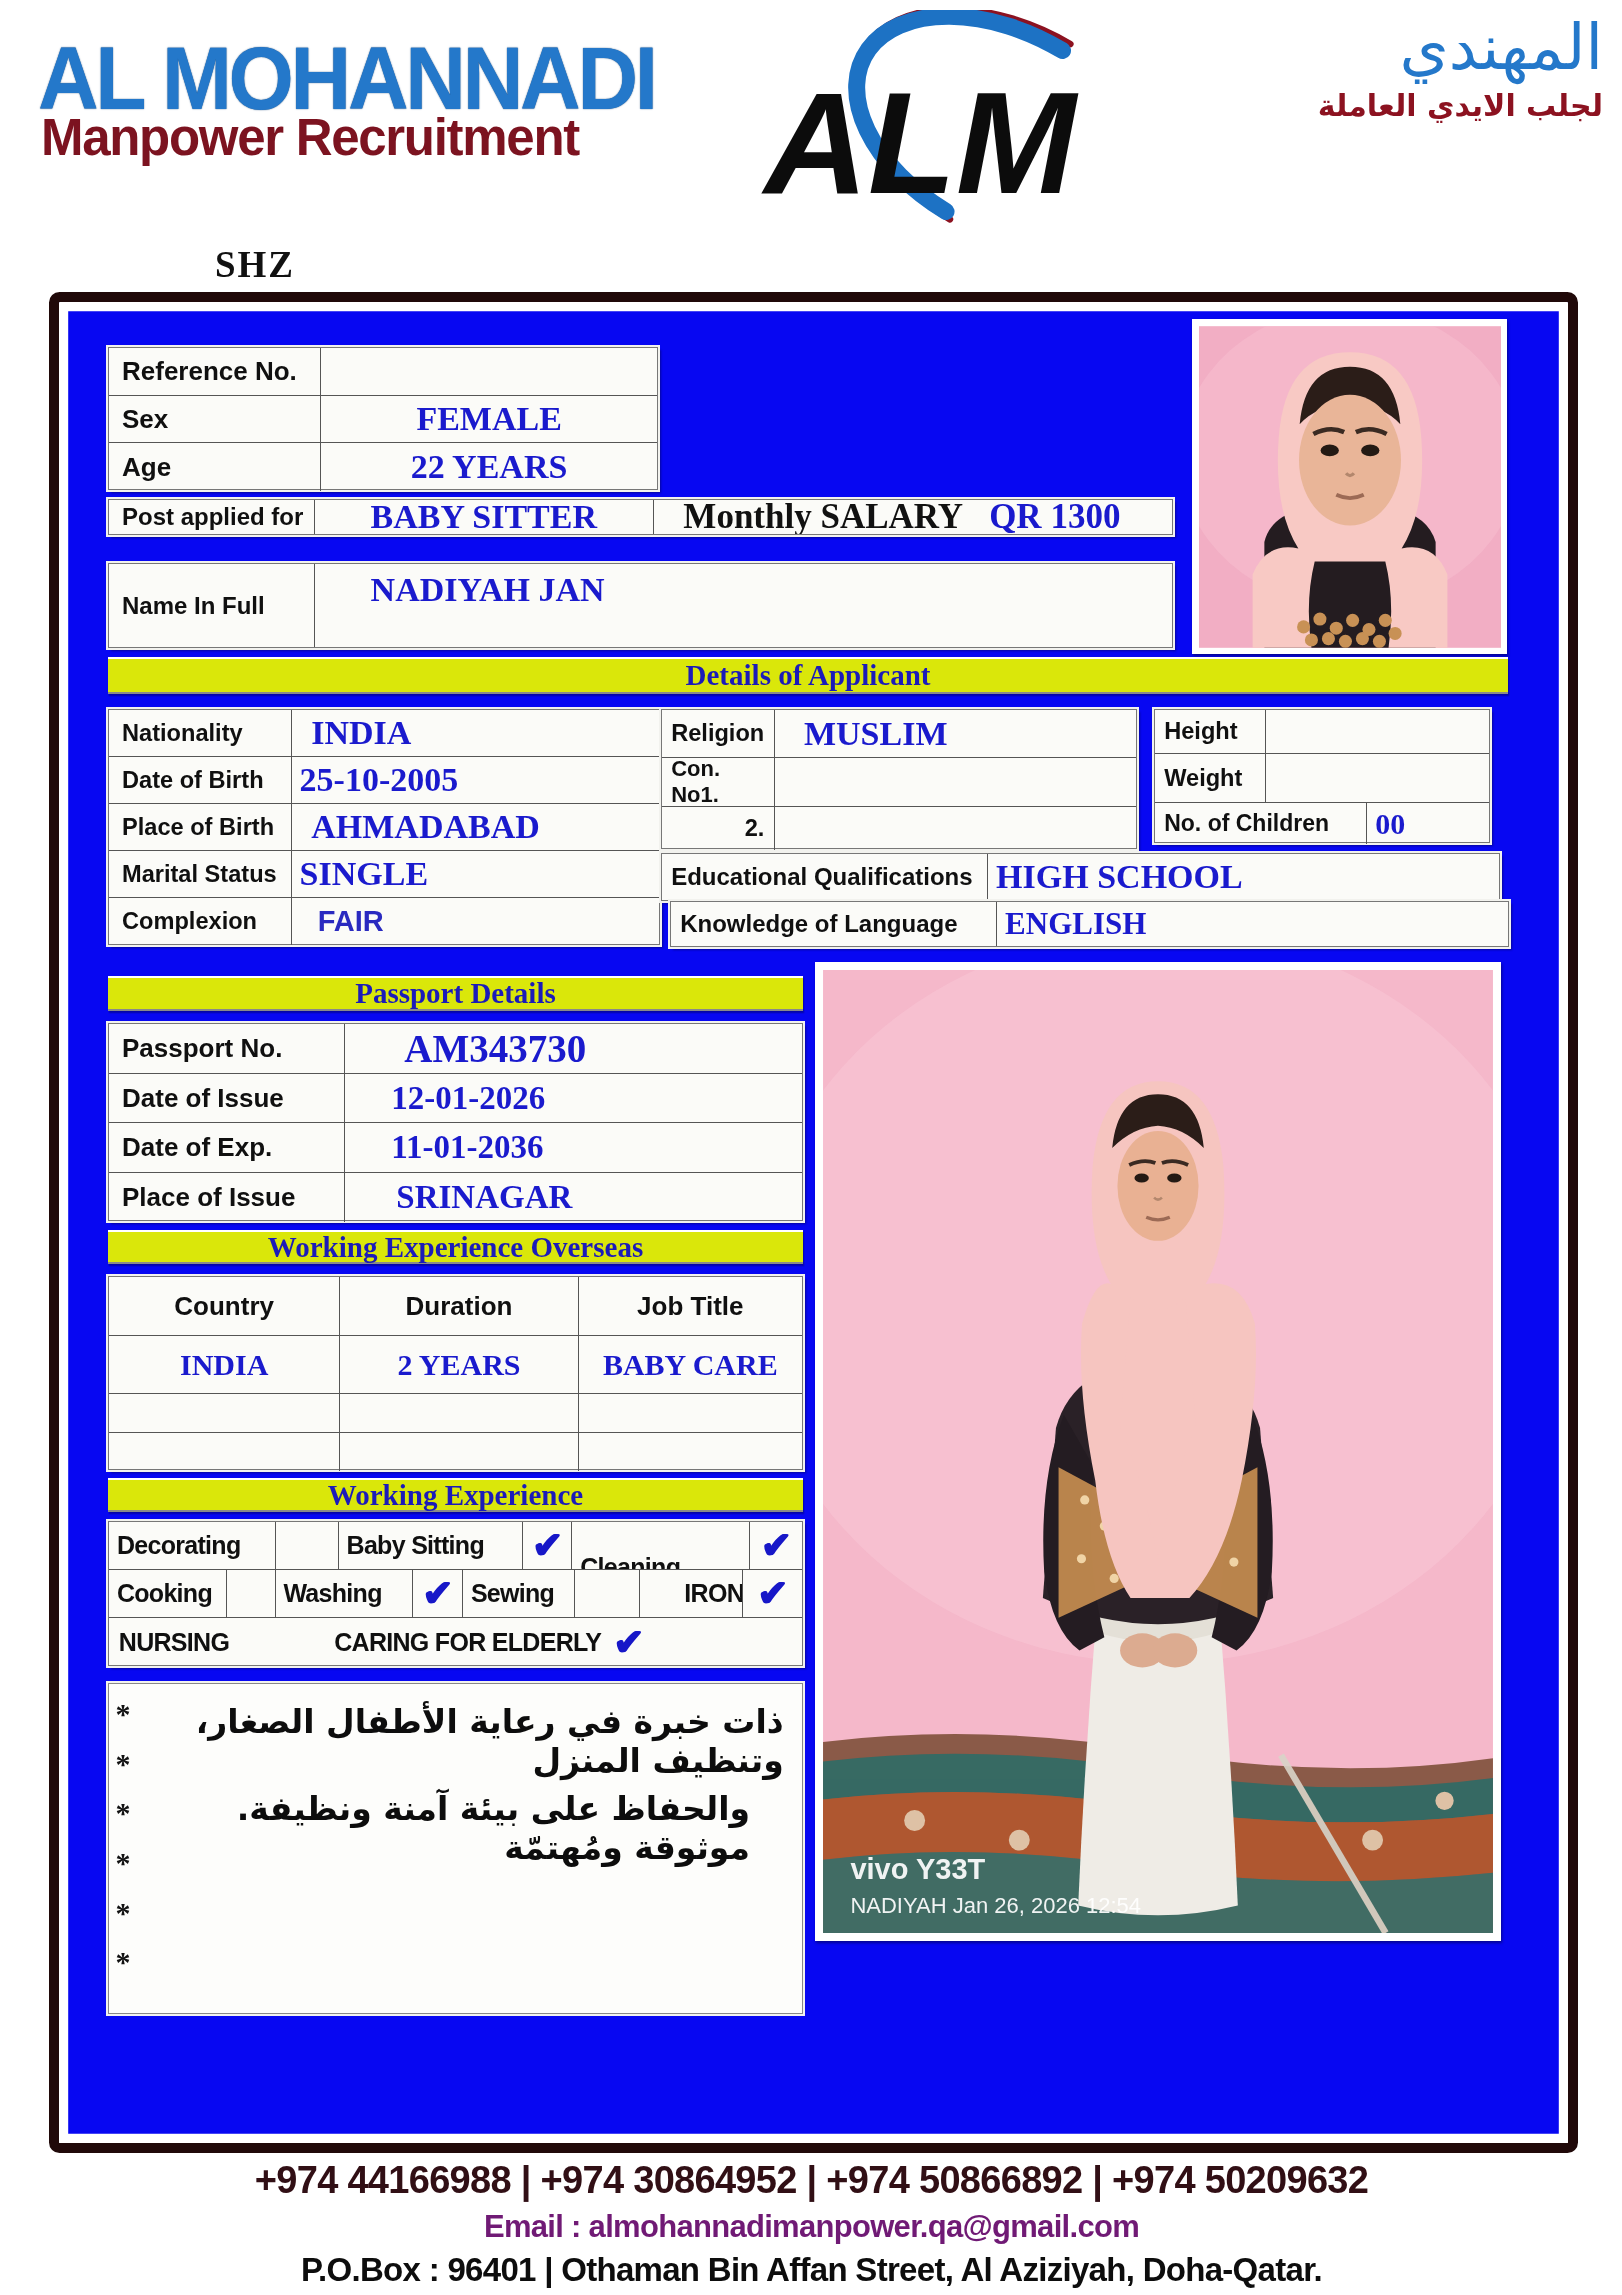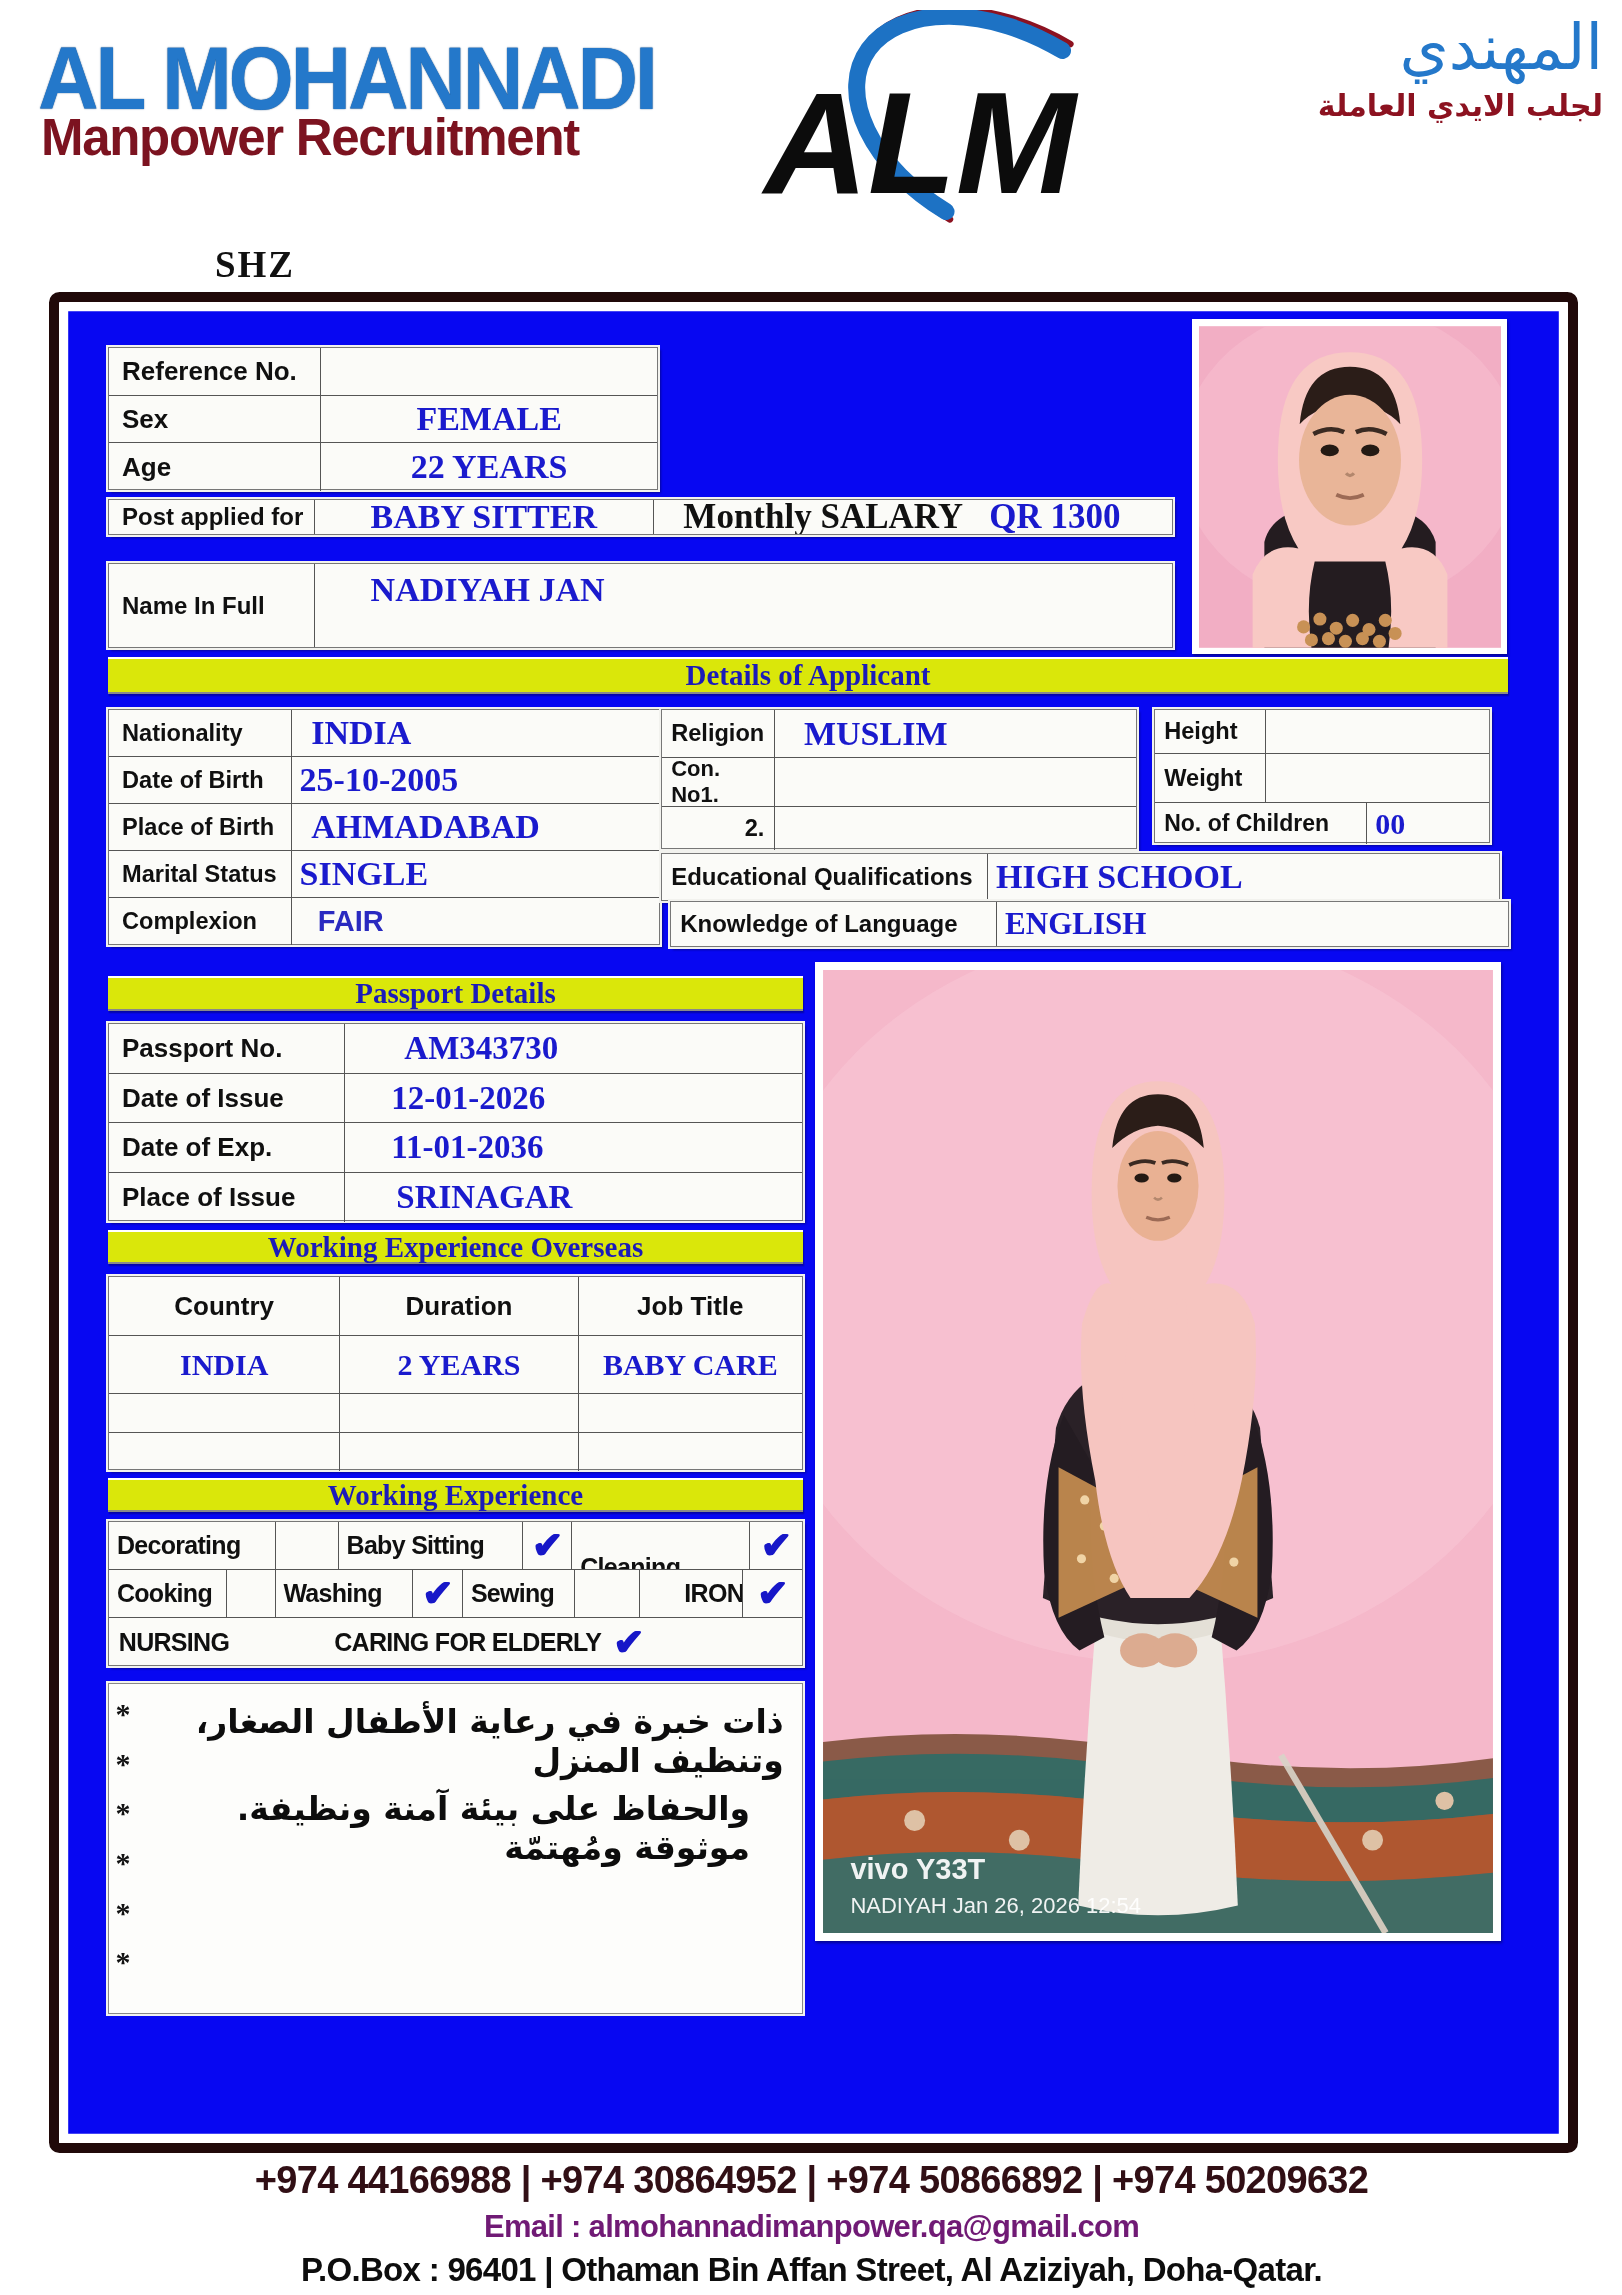--- a/index.html
+++ b/index.html
@@ -297,21 +297,21 @@
 
 <div class="abs band" style="left:108px;top:976px;width:695px;height:35px;">
   <span>Passport Details</span>
 </div>
 <div class="abs card" style="left:108px;top:1023px;width:695px;height:198px;">
   <div class="rrow" style="height:50px;">
       <div class="cell" style="width:237px;">
         <span class="lab">Passport No.</span>
       </div>
       <div class="cell" style="width:458px;">
-        <span class="val" style="padding-left:59px;font-size:33px;text-align:right;">AM343730</span>
+        <span class="val" style="padding-left:59px;font-size:39px;text-align:right;">AM343730</span>
       </div>
     </div>
   <div class="rrow" style="height:49px;">
       <div class="cell" style="width:237px;">
         <span class="lab">Date of Issue</span>
       </div>
       <div class="cell" style="width:458px;">
         <span class="val" style="padding-left:46px;font-size:33px;">12-01-2026</span>
       </div>
     </div>

